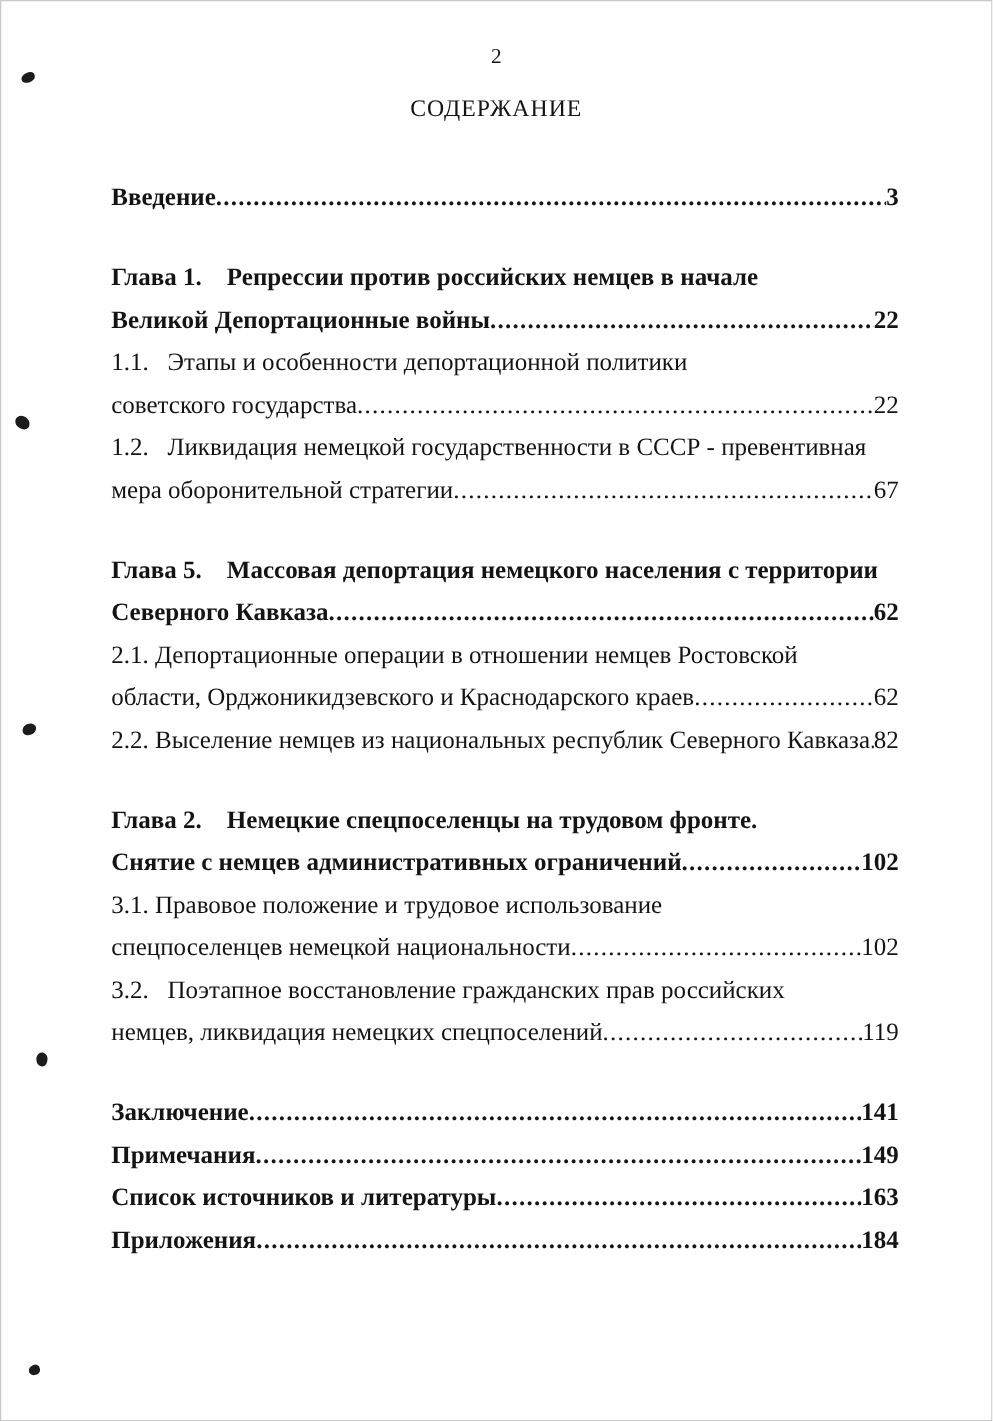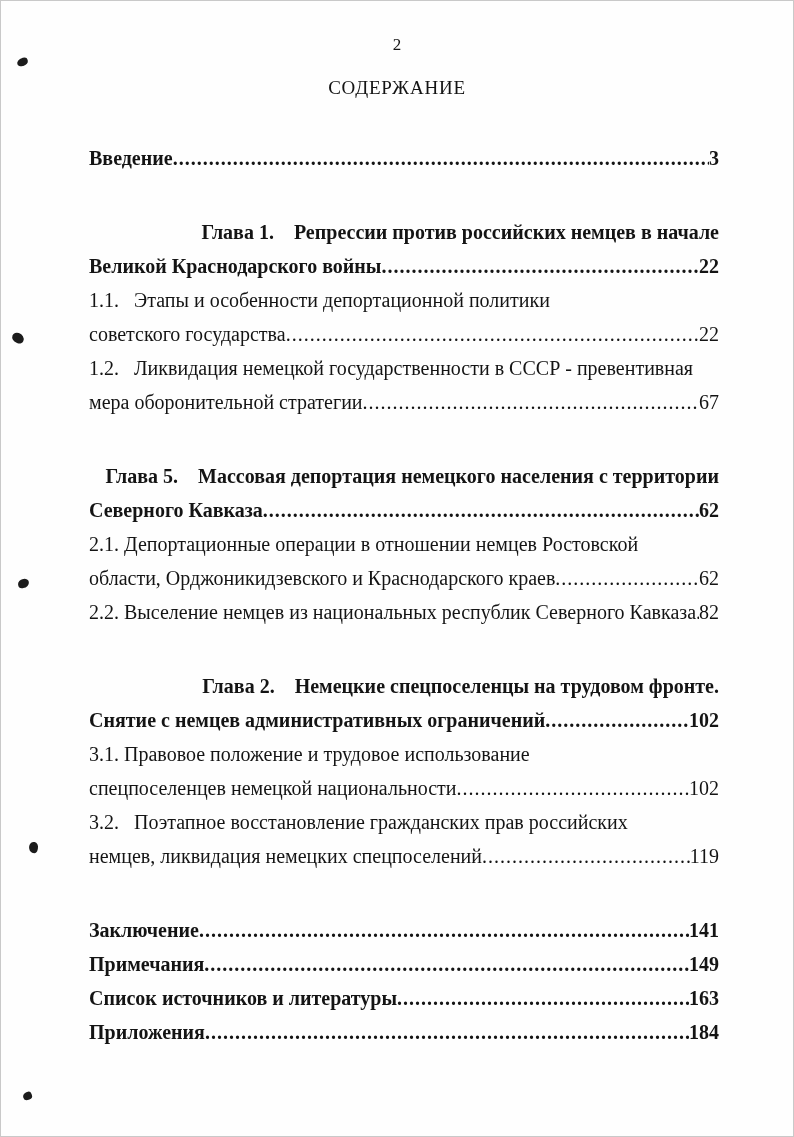--- a/index.html
+++ b/index.html
@@ -35,21 +35,21 @@
     margin: 42px 74px 0 88px;
   }
   .toc-line {
     display: flex;
     align-items: baseline;
     line-height: 34px;
     font-size: 20px;
     white-space: pre;
   }
   .toc-line.bold { font-weight: bold; }
-  .toc-line.gap { margin-top: 40px; justify-content: flex-end; }
+  .toc-line.gap { margin-top: 30px; }
   .toc-text { flex: 0 0 auto; }
   .leader {
     flex: 1 1 auto;
     overflow: hidden;
     white-space: nowrap;
     min-width: 0;
     letter-spacing: 1px;
   }
   .pagenum { flex: 0 0 auto; }
   
@@ -72,21 +72,21 @@
   <div class="blot blot-3"></div>
   <div class="blot blot-4"></div>
   <div class="blot blot-5"></div>
 
   <div class="page-number">2</div>
   <div class="doc-title">СОДЕРЖАНИЕ</div>
 
   <div class="toc">
       <div class="toc-line bold"><span class="toc-text">Введение</span><span class="leader">............................................................................................................................................................................................................................</span><span class="pagenum">3</span></div>
       <div class="toc-line bold gap"><span class="toc-text">Глава 1.    Репрессии против российских немцев в начале</span></div>
-      <div class="toc-line bold"><span class="toc-text">Великой Краснодарского войны</span><span class="leader">............................................................................................................................................................................................................................</span><span class="pagenum">22</span></div>
+      <div class="toc-line bold"><span class="toc-text">Великой Депортационные войны</span><span class="leader">............................................................................................................................................................................................................................</span><span class="pagenum">22</span></div>
       <div class="toc-line"><span class="toc-text">1.1.   Этапы и особенности депортационной политики</span></div>
       <div class="toc-line"><span class="toc-text">советского государства</span><span class="leader">............................................................................................................................................................................................................................</span><span class="pagenum">22</span></div>
       <div class="toc-line"><span class="toc-text">1.2.   Ликвидация немецкой государственности в СССР - превентивная</span></div>
       <div class="toc-line"><span class="toc-text">мера оборонительной стратегии</span><span class="leader">............................................................................................................................................................................................................................</span><span class="pagenum">67</span></div>
       <div class="toc-line bold gap"><span class="toc-text">Глава 5.    Массовая депортация немецкого населения с территории</span></div>
       <div class="toc-line bold"><span class="toc-text">Северного Кавказа</span><span class="leader">............................................................................................................................................................................................................................</span><span class="pagenum">62</span></div>
       <div class="toc-line"><span class="toc-text">2.1. Депортационные операции в отношении немцев Ростовской</span></div>
       <div class="toc-line"><span class="toc-text">области, Орджоникидзевского и Краснодарского краев</span><span class="leader">............................................................................................................................................................................................................................</span><span class="pagenum">62</span></div>
       <div class="toc-line"><span class="toc-text">2.2. Выселение немцев из национальных республик Северного Кавказа</span><span class="leader">............................................................................................................................................................................................................................</span><span class="pagenum">82</span></div>
       <div class="toc-line bold gap"><span class="toc-text">Глава 2.    Немецкие спецпоселенцы на трудовом фронте.</span></div>

